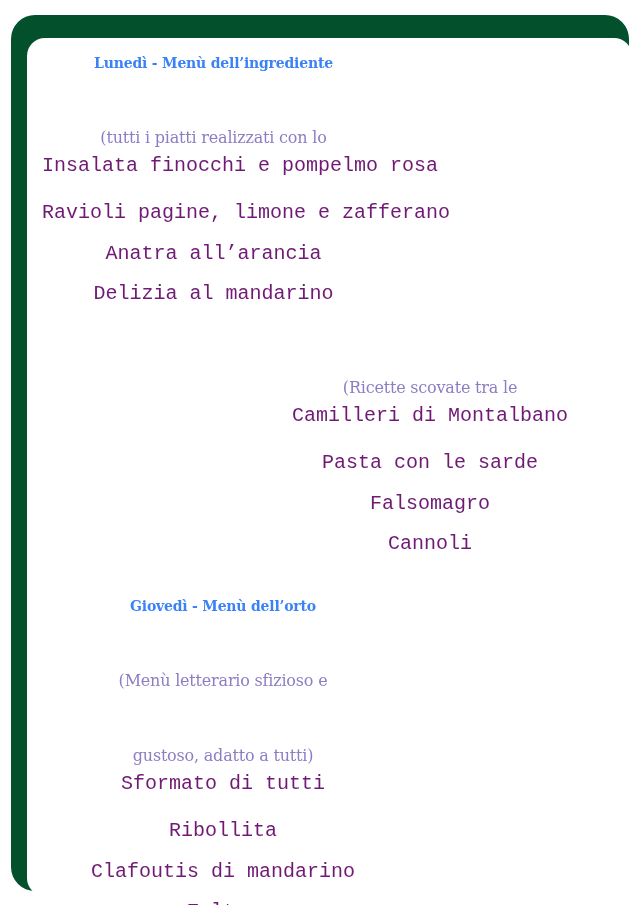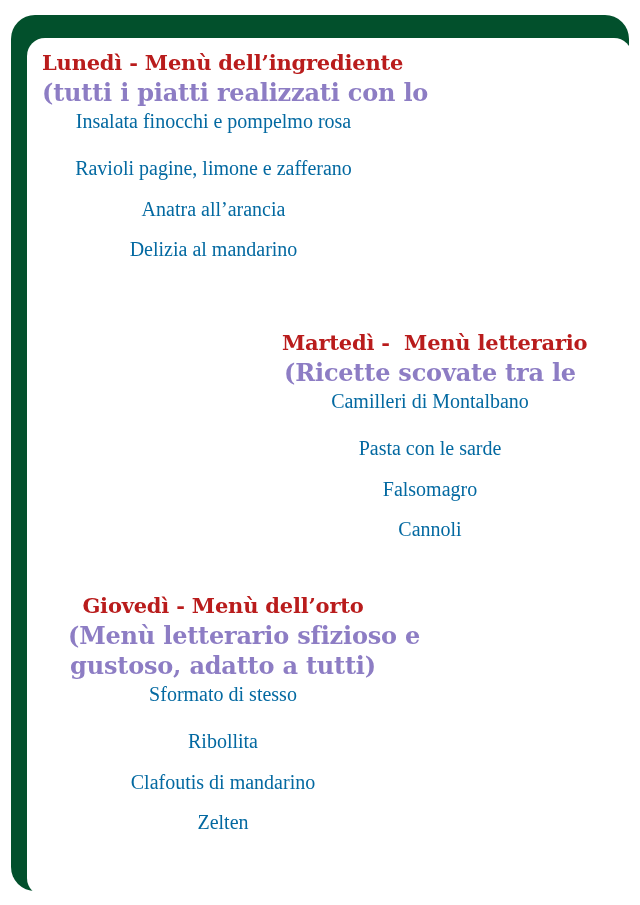--- a/index.html
+++ b/index.html
@@ -30,44 +30,45 @@
       width: 605px;
       height: 858px;
       background: #ffffff;
       border-radius: 18px;
     }
     .section {
       position: absolute;
       text-align: center;
     }
     .title {
-      color: #b91c1c;
+      color: #3b82f6;
       font-weight: bold;
-      font-size: 21px;
+      font-size: 14px;
       line-height: 30px;
       white-space: nowrap;
       letter-spacing: -0.2px;
     }
     .subtitle {
       color: #8d7dc4;
-      font-weight: bold;
-      font-size: 24px;
+      font-weight: normal;
+      font-size: 16px;
       line-height: 30px;
       white-space: nowrap;
       letter-spacing: -0.2px;
+      margin-top: 45px;
     }
     .items {
       margin-top: 0;
     }
     .item {
-      color: #0369a1;
+      color: #701a75;
       font-size: 18px;
       line-height: 40.5px;
       white-space: nowrap;
-      font-family: Liberation Serif, serif;
+      font-family: Liberation Mono, monospace;
       font-size: 20px;
     }
     .item:first-child {
       line-height: 26px;
       margin-bottom: 14px;
     }
     #sec-mon { left: 42px; top: 48px; width: 343px; }
     #sec-tue { left: 282px; top: 328px; width: 296px; }
     #sec-thu { left: 68px; top: 591px; width: 310px; }
   </style>
@@ -83,33 +84,32 @@
   <div class="subtitle">(tutti i piatti realizzati con lo</div>
   <div class="items">
     <div class="item">Insalata finocchi e pompelmo rosa</div>
     <div class="item">Ravioli pagine, limone e zafferano</div>
     <div class="item">Anatra all’arancia</div>
     <div class="item">Delizia al mandarino</div>
   </div>
 </div>
 
 <div class="section" id="sec-tue">
-  <div class="title" style="white-space: pre;">Martedì -  Menù letterario</div>
   <div class="subtitle">(Ricette scovate tra le</div>
   <div class="items">
     <div class="item">Camilleri di Montalbano</div>
     <div class="item">Pasta con le sarde</div>
     <div class="item">Falsomagro</div>
     <div class="item">Cannoli</div>
   </div>
 </div>
 
 <div class="section" id="sec-thu">
   <div class="title">Giovedì - Menù dell’orto</div>
   <div class="subtitle">(Menù letterario sfizioso e</div>
   <div class="subtitle">gustoso, adatto a tutti)</div>
   <div class="items">
-    <div class="item">Sformato di stesso</div>
+    <div class="item">Sformato di tutti</div>
     <div class="item">Ribollita</div>
     <div class="item">Clafoutis di mandarino</div>
     <div class="item">Zelten</div>
   </div>
 </div>
 
 </body></html>

